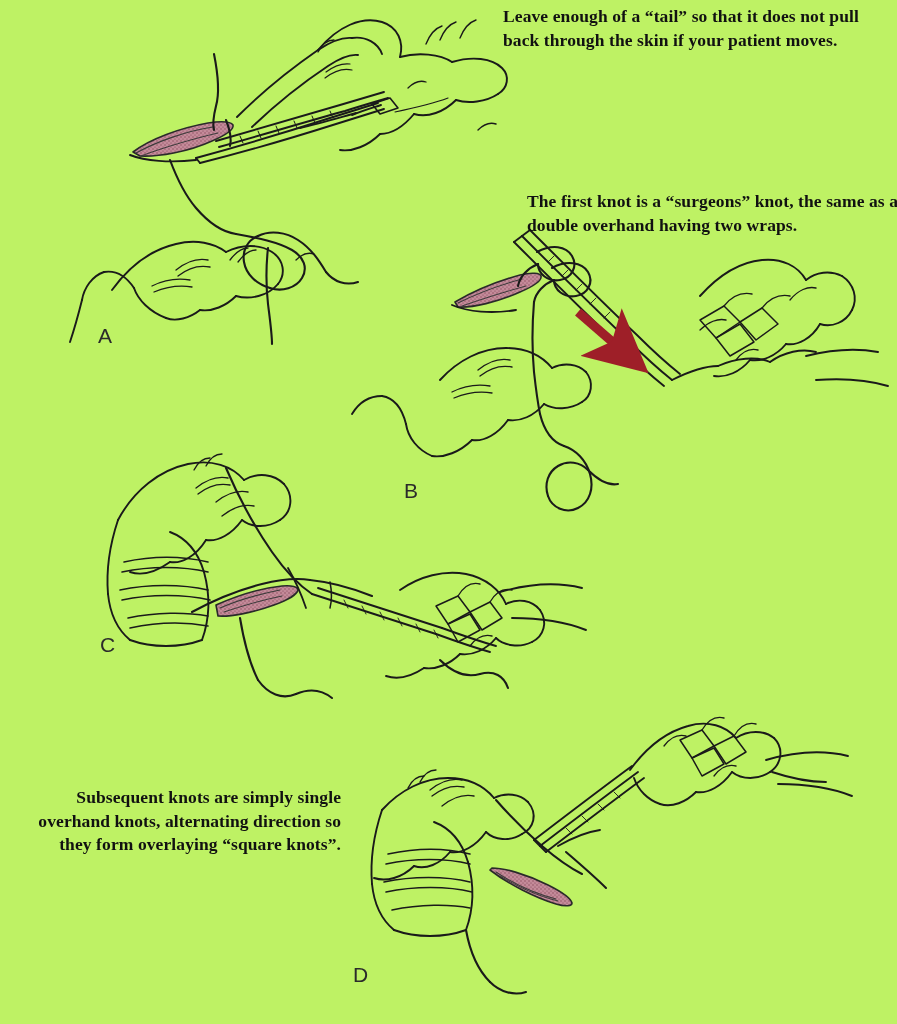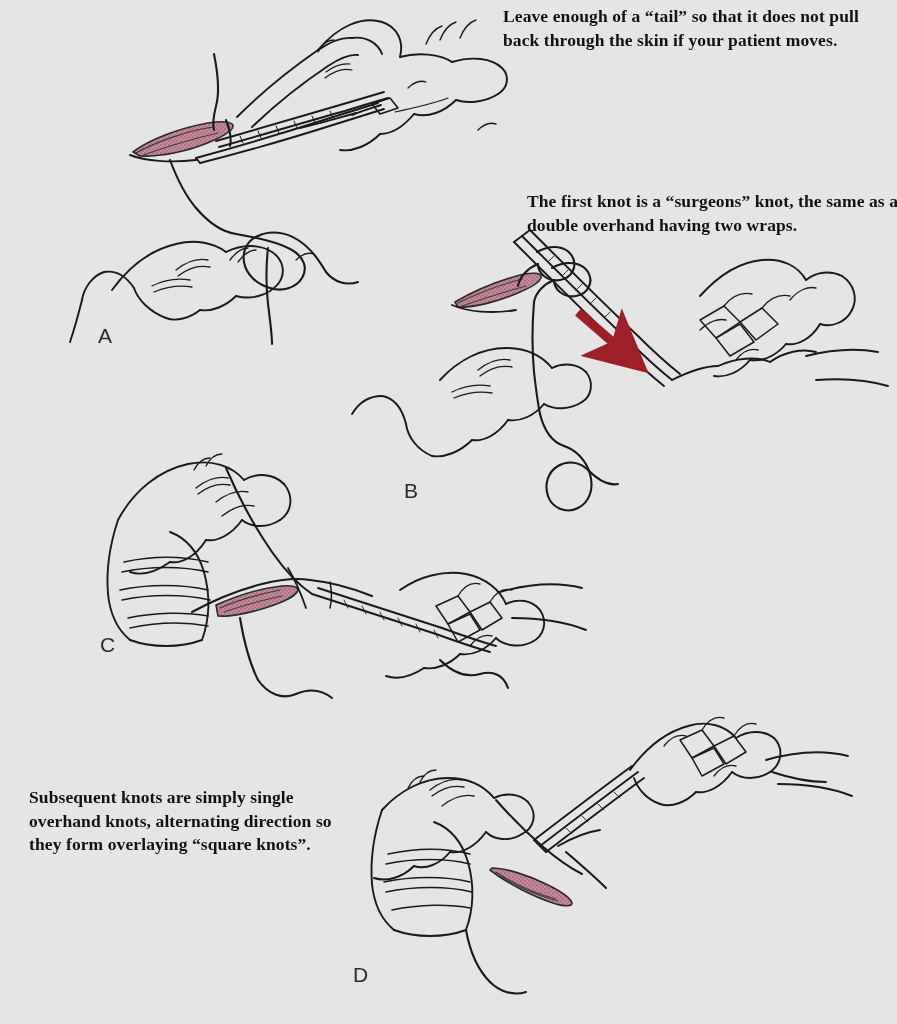--- a/index.html
+++ b/index.html
@@ -8,21 +8,21 @@
     padding: 0;
     background: #ffffff;
   }
   body {
     font-family: "Liberation Serif", "DejaVu Serif", serif;
   }
   #page {
     position: relative;
     width: 897px;
     height: 1024px;
-    background: #e5e5e5;
+    background: #bef264;
     overflow: hidden;
   }
   .caption {
     position: absolute;
     font-family: "Liberation Serif", "DejaVu Serif", serif;
     font-weight: bold;
     font-size: 17.5px;
     line-height: 23.5px;
     color: #111111;
     white-space: pre-line;
@@ -39,21 +39,21 @@
   .art {
     position: absolute;
     top: 0;
     left: 0;
     width: 897px;
     height: 1024px;
     pointer-events: none;
   }
   .cap-tail   { left: 503px; top: 5px;   width: 390px; }
   .cap-knot   { left: 527px; top: 190px; width: 372px; }
-  .cap-subseq { left: 29px;  top: 786px; width: 330px; }
+  .cap-subseq { left: 11px;  top: 786px; width: 330px; text-align: right; }
 
   .lbl-a { left: 98px;  top: 325px; }
   .lbl-b { left: 404px; top: 480px; }
   .lbl-c { left: 100px; top: 634px; }
   .lbl-d { left: 353px; top: 964px; }
 </style>
 </head>
 <body>
 
 <div id="page">

